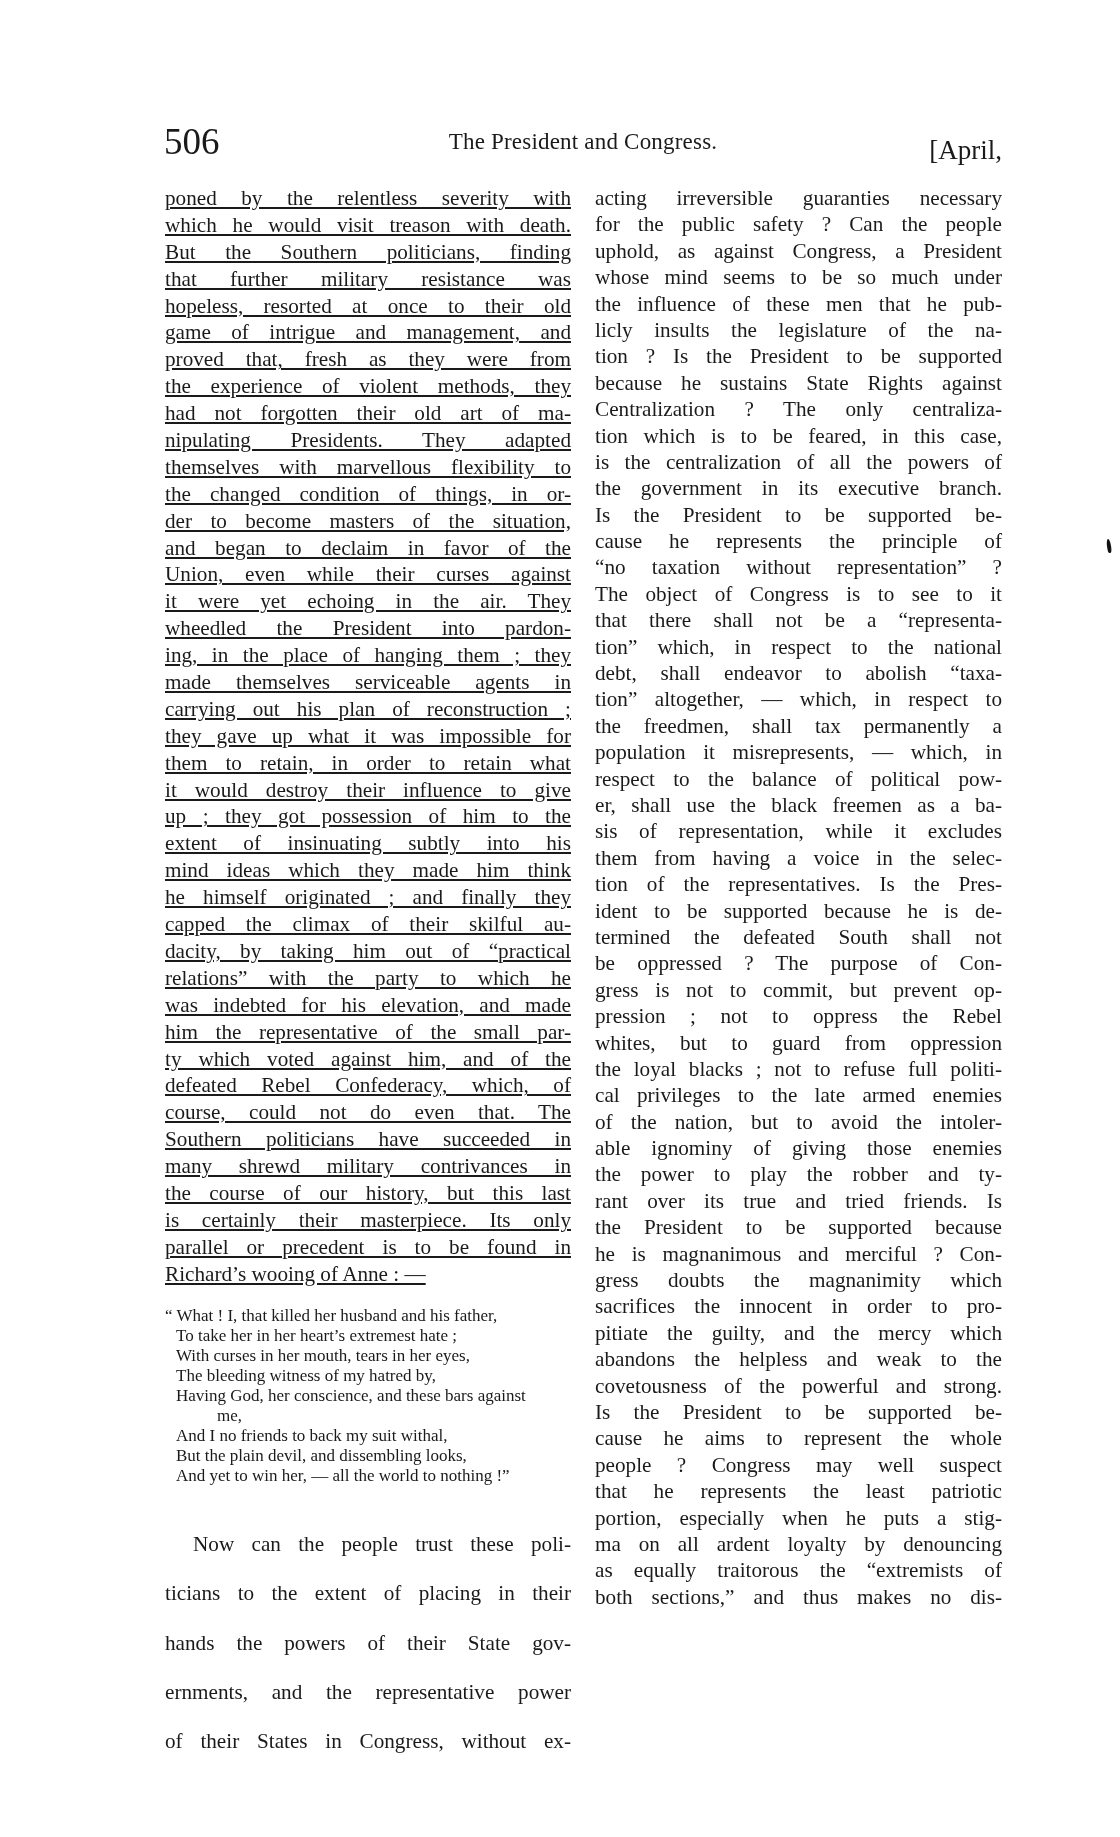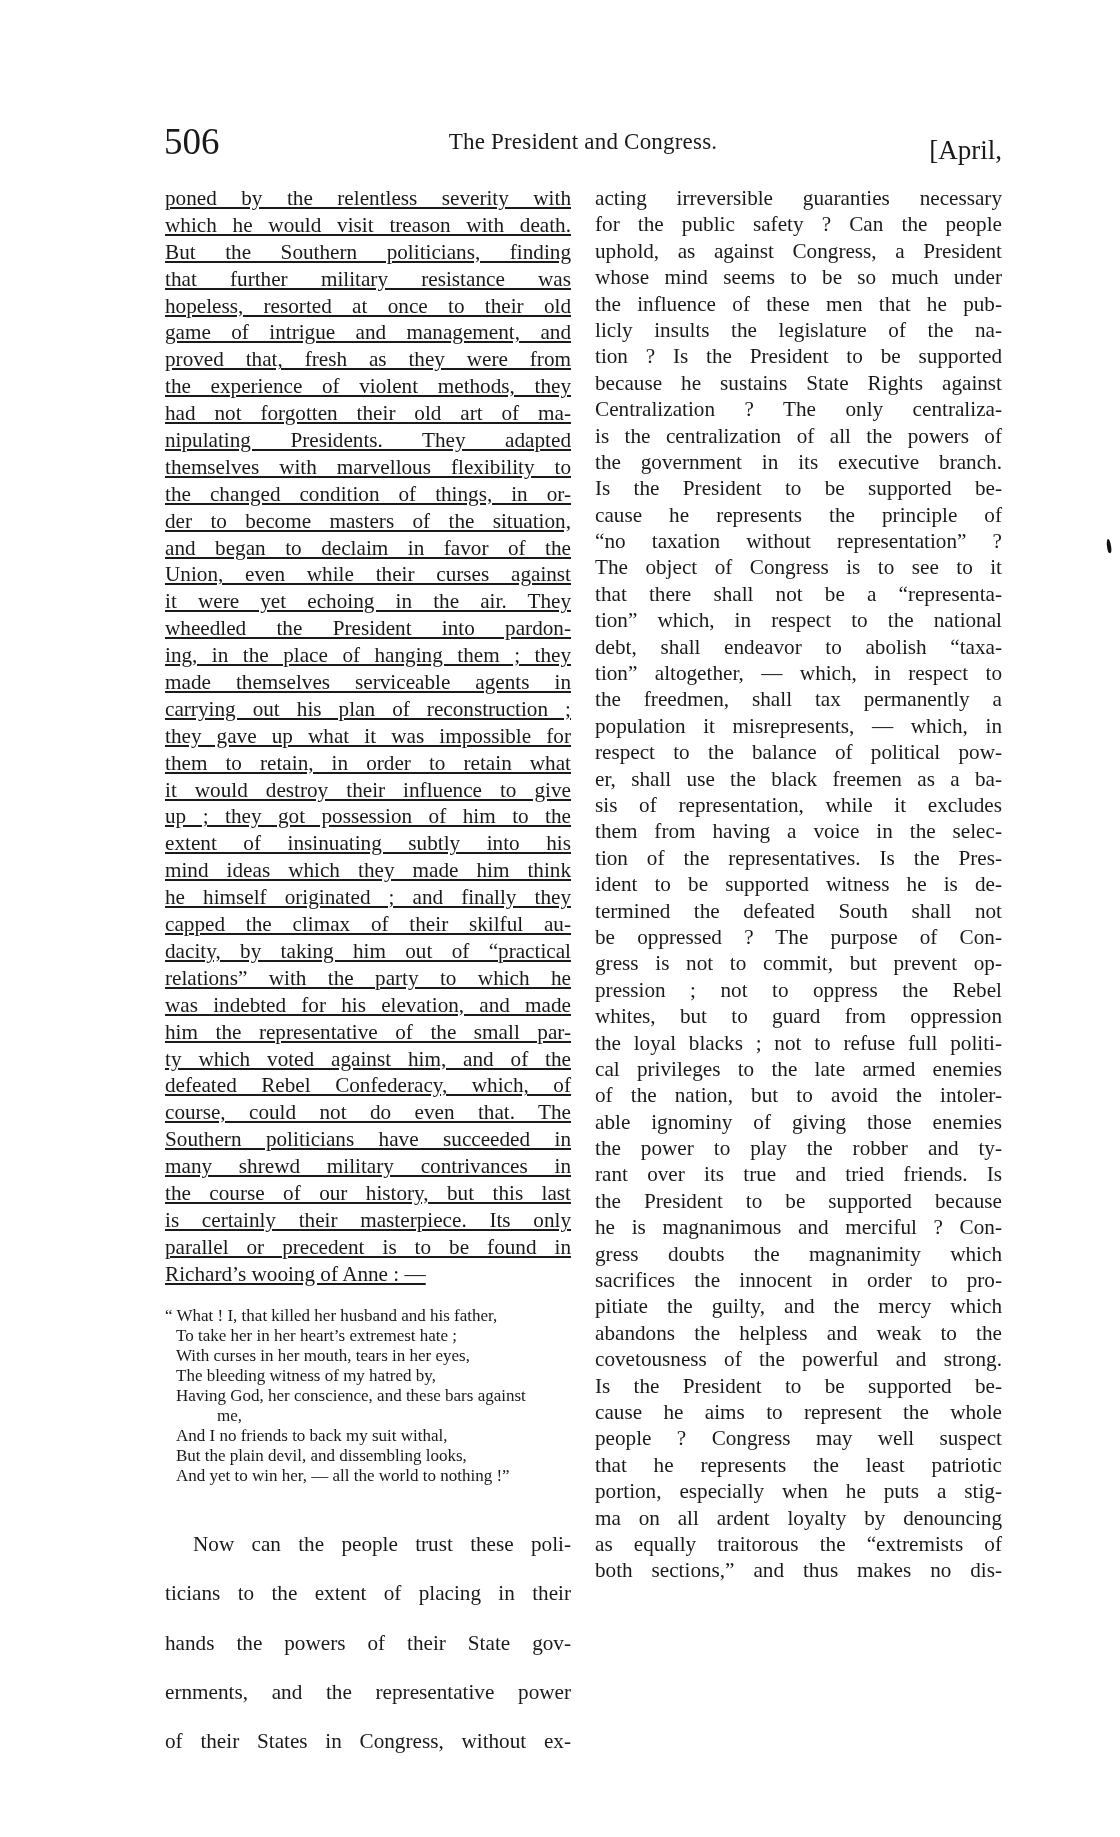--- a/index.html
+++ b/index.html
@@ -106,38 +106,39 @@
   <div class="col col-right" id="right-col">
       <span class="line">acting irreversible guaranties necessary</span>
       <span class="line">for the public safety ? Can the people</span>
       <span class="line">uphold, as against Congress, a President</span>
       <span class="line">whose mind seems to be so much under</span>
       <span class="line">the influence of these men that he pub-</span>
       <span class="line">licly insults the legislature of the na-</span>
       <span class="line">tion ? Is the President to be supported</span>
       <span class="line">because he sustains State Rights against</span>
       <span class="line">Centralization ? The only centraliza-</span>
+      <span class="line">tion which is to be feared, in this case,</span>
       <span class="line">is the centralization of all the powers of</span>
       <span class="line">the government in its executive branch.</span>
       <span class="line">Is the President to be supported be-</span>
       <span class="line">cause he represents the principle of</span>
       <span class="line">“no taxation without representation” ?</span>
       <span class="line">The object of Congress is to see to it</span>
       <span class="line">that there shall not be a “representa-</span>
       <span class="line">tion” which, in respect to the national</span>
       <span class="line">debt, shall endeavor to abolish “taxa-</span>
       <span class="line">tion” altogether, — which, in respect to</span>
       <span class="line">the freedmen, shall tax permanently a</span>
       <span class="line">population it misrepresents, — which, in</span>
       <span class="line">respect to the balance of political pow-</span>
       <span class="line">er, shall use the black freemen as a ba-</span>
       <span class="line">sis of representation, while it excludes</span>
       <span class="line">them from having a voice in the selec-</span>
       <span class="line">tion of the representatives. Is the Pres-</span>
-      <span class="line">ident to be supported witness he is de-</span>
+      <span class="line">ident to be supported because he is de-</span>
       <span class="line">termined the defeated South shall not</span>
       <span class="line">be oppressed ? The purpose of Con-</span>
       <span class="line">gress is not to commit, but prevent op-</span>
       <span class="line">pression ; not to oppress the Rebel</span>
       <span class="line">whites, but to guard from oppression</span>
       <span class="line">the loyal blacks ; not to refuse full politi-</span>
       <span class="line">cal privileges to the late armed enemies</span>
       <span class="line">of the nation, but to avoid the intoler-</span>
       <span class="line">able ignominy of giving those enemies</span>
       <span class="line">the power to play the robber and ty-</span>

